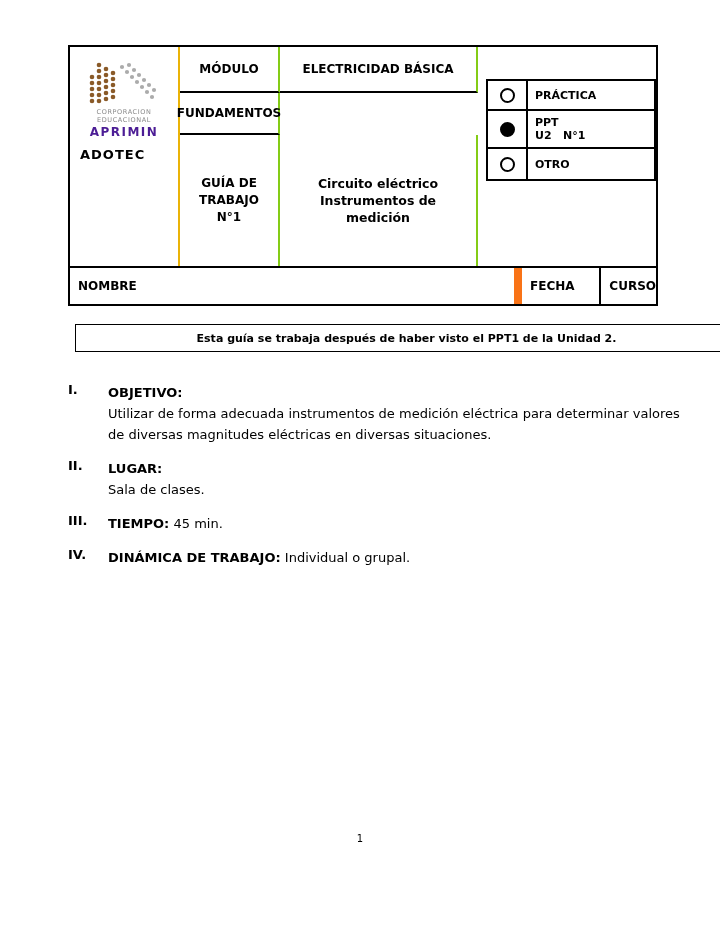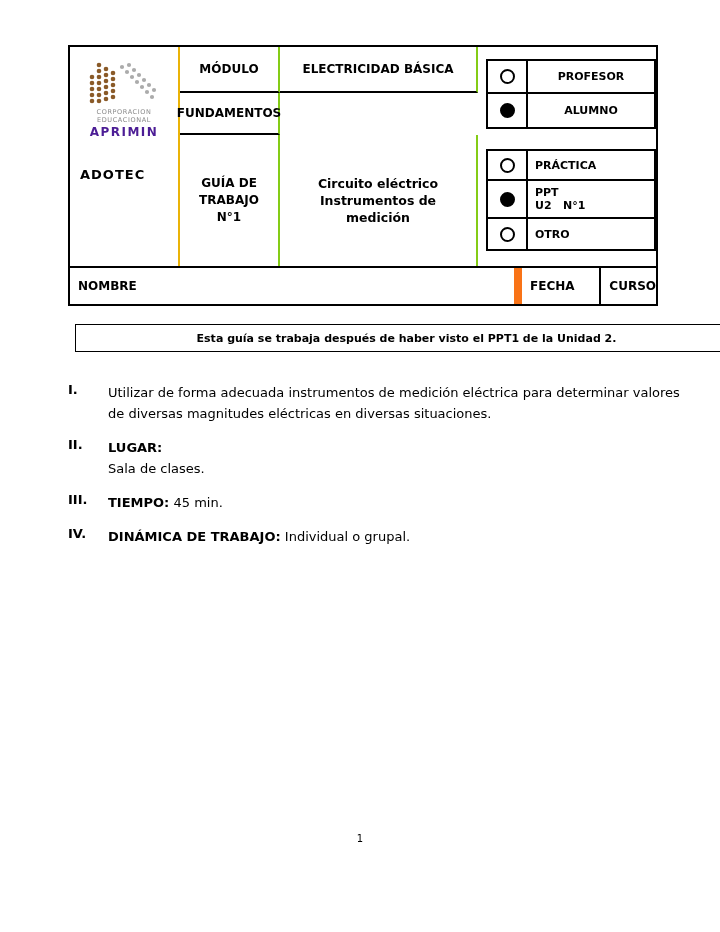--- a/index.html
+++ b/index.html
@@ -15,21 +15,21 @@
   .b-b{border-bottom:2px solid #000}
   .lbl{font-weight:bold;font-size:12px;line-height:15px}
   .guia-lbl{line-height:17px;padding:0 6px}
   .guia-val{font-weight:bold;font-size:12.5px;line-height:17px;max-width:160px;white-space:pre-line}
 
   
   .logo-cell{grid-row:1/4;grid-column:1;display:flex;flex-direction:column;align-items:center;
     padding-top:12px;border-right:2px solid #eab308}
   .org-small{font-size:6.5px;color:#8a8a8a;letter-spacing:.6px;line-height:7.5px;text-align:center;margin-top:2px}
   .brand{font-size:12px;font-weight:bold;color:#4c1d95;letter-spacing:1.5px;margin-top:1px}
-  .adotec{align-self:flex-start;padding-left:10px;margin-top:28px;font-weight:bold;font-size:13px;letter-spacing:1px}
+  .adotec{align-self:flex-start;padding-left:10px;margin-top:8px;font-weight:bold;font-size:13px;letter-spacing:1px}
 
   
   .right-cell{grid-column:4;grid-row:1/4;padding:12px 0 0 8px;display:flex;flex-direction:column}
   .check-box{border:2px solid #000;display:grid;grid-template-columns:40px 1fr;background:#fff}
   .box-a{grid-template-rows:33px 33px}
   .box-b{margin-top:20px;grid-template-rows:30px 38px 30px}
   .cc{display:flex;align-items:center;justify-content:center;border-right:2px solid #000}
   .cl{display:flex;flex-direction:column;align-items:flex-start;justify-content:center;
     font-weight:bold;font-size:11px;padding-left:7px;line-height:13px}
   .box-a .cl{align-items:center;padding-left:0}
@@ -114,34 +114,20 @@
           <span>EDUCACIONAL</span>
         </div>
         <div class="brand">APRIMIN</div>
         <div class="adotec">ADOTEC</div>
       </div>
 
       <div class="cell lbl b-r b-b">MÓDULO</div>
       <div class="cell lbl b-r b-b">ELECTRICIDAD BÁSICA</div>
 
       <div class="right-cell">
-        <div class="check-box box-a">
-          <div class="cc b-b">
-            <span class="circle" data-checked="false"></span>
-          </div>
-          <div class="cl b-b">
-            <span>PROFESOR</span>
-          </div>
-          <div class="cc">
-            <span class="circle" data-checked="true"></span>
-          </div>
-          <div class="cl">
-            <span>ALUMNO</span>
-          </div>
-        </div>
 
         <div class="check-box box-b">
           <div class="cc b-b">
             <span class="circle" data-checked="false"></span>
           </div>
           <div class="cl b-b">
             <span>PRÁCTICA</span>
           </div>
           <div class="cc b-b">
             <span class="circle" data-checked="true"></span>
@@ -175,20 +161,21 @@
     </div>
   </div>
 
   <div class="notice">Esta guía se trabaja después de haber visto el PPT1 de la Unidad 2.</div>
 
   <div class="sections">
 
     <div class="section">
       <div class="sec-num">I.</div>
       <div class="sec-content">
+        <div class="sec-title">OBJETIVO:</div>
         <div class="sec-body">Utilizar de forma adecuada instrumentos de medición eléctrica para determinar valores de diversas magnitudes eléctricas en diversas situaciones.</div>
       </div>
     </div>
 
     <div class="section">
       <div class="sec-num">II.</div>
       <div class="sec-content">
         <div class="sec-title">LUGAR:</div>
         <div class="sec-body">Sala de clases.</div>
       </div>

